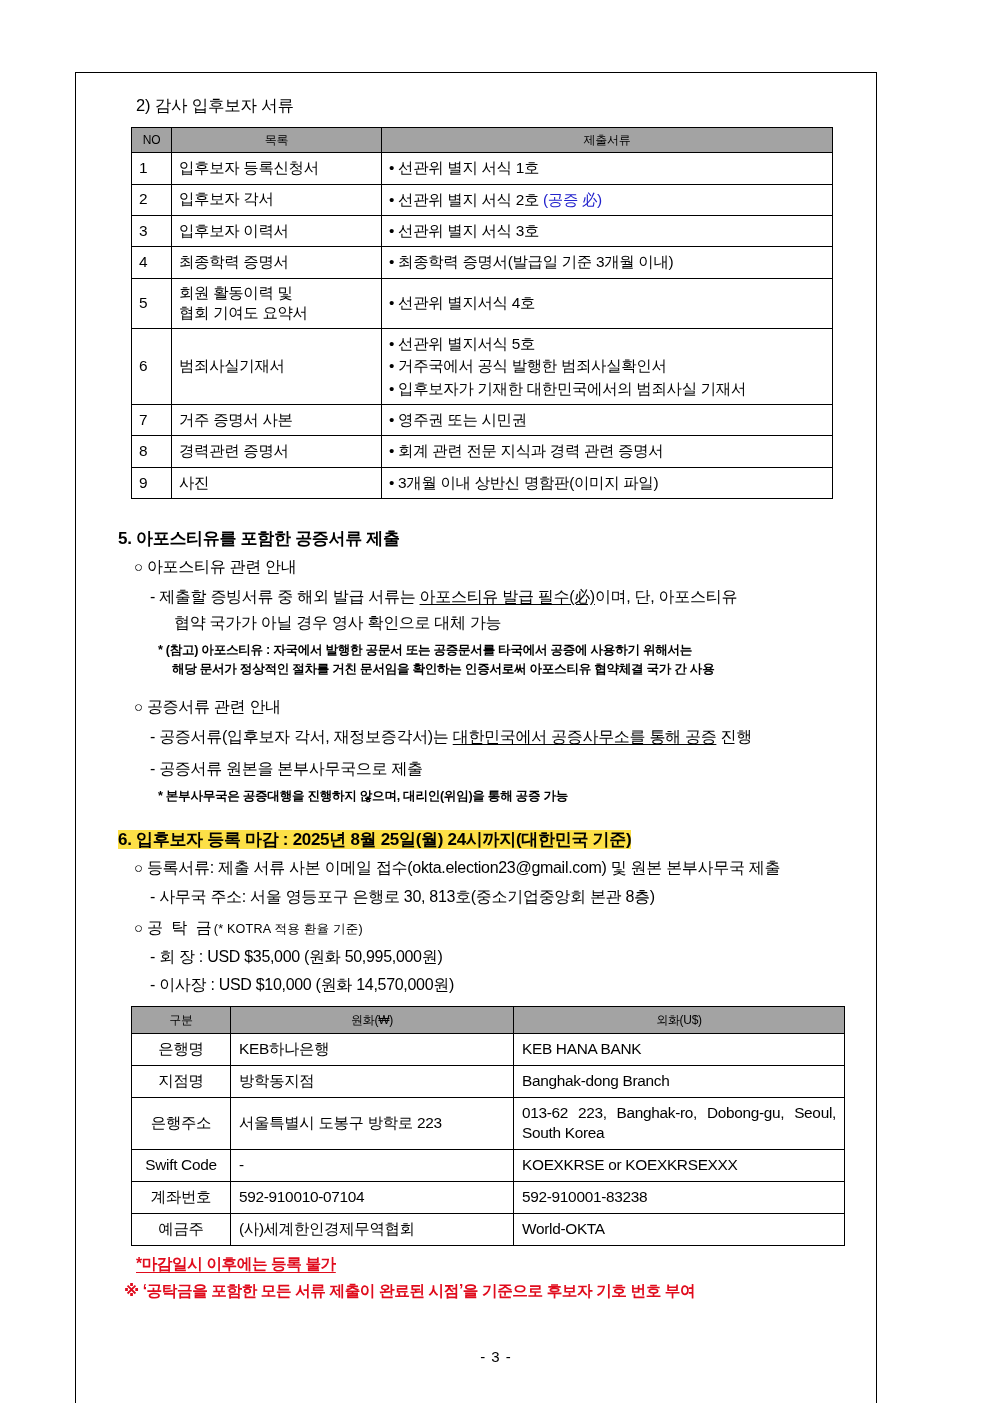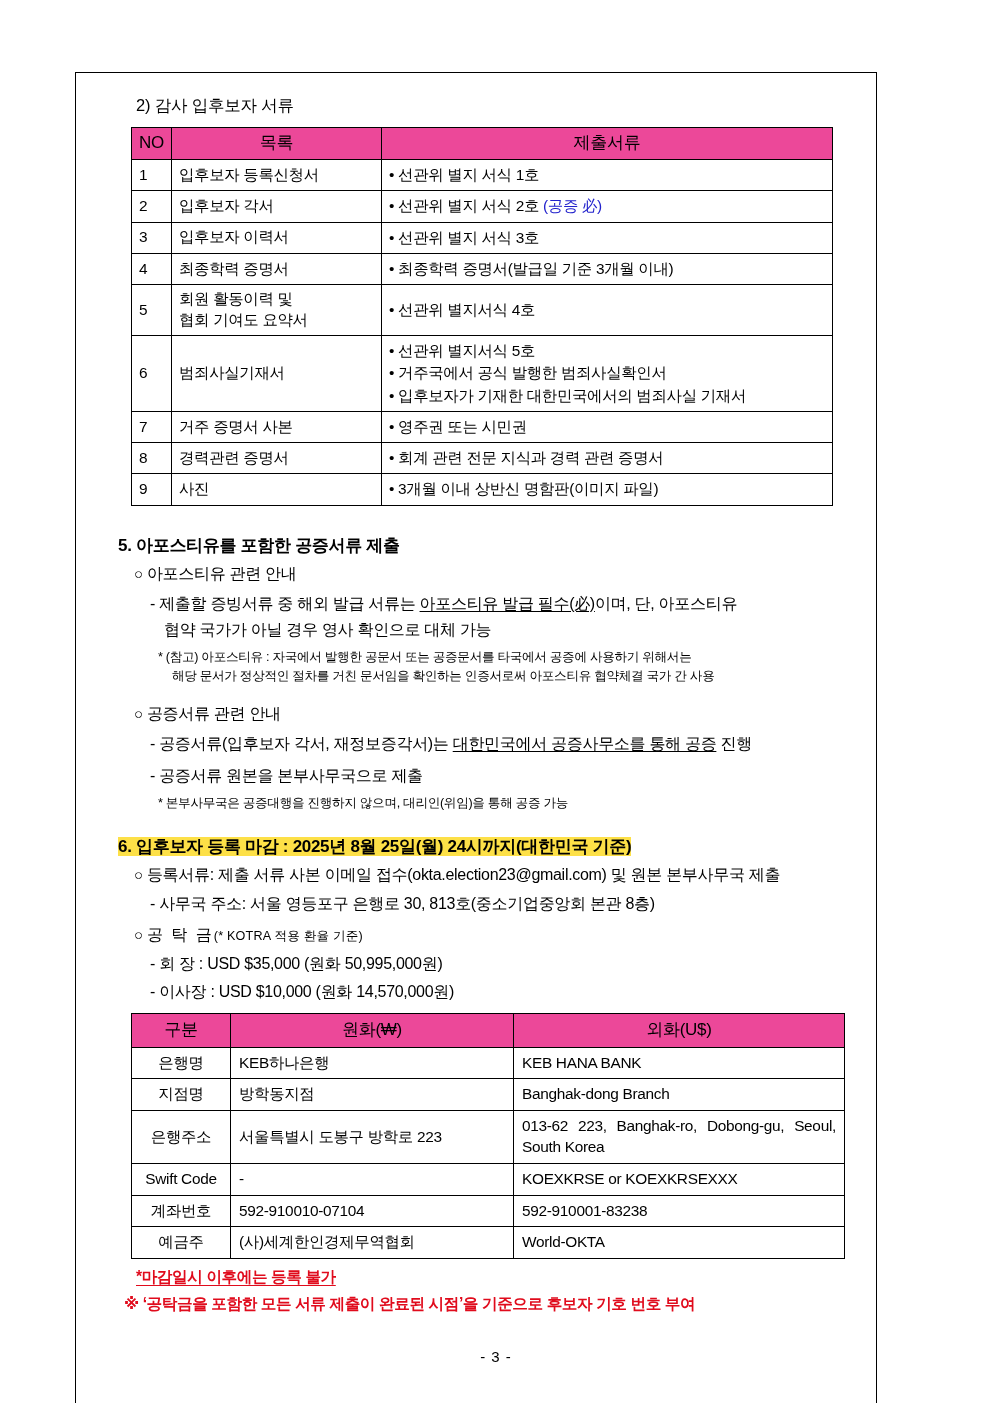--- a/index.html
+++ b/index.html
@@ -69,20 +69,21 @@
     letter-spacing: -0.3px;
     margin: 6px 0 5px 52px;
     line-height: 1.62;
   }
 
   .note-star {
     font-size: 12.6px;
     letter-spacing: -0.3px;
     margin: 5px 0 3px 60px;
     line-height: 1.52;
+    font-weight: bold;
   }
   .note-star .cont {
     display: block;
     margin-left: 14px;
   }
 
   u.ul { text-decoration: underline; text-underline-offset: 2px; }
 
   .row-flex {
     display: flex;
@@ -106,23 +107,23 @@
     border: 1px solid #000000;
     padding: 4px 7px;
     font-size: 15.4px;
     font-weight: normal;
     letter-spacing: -0.3px;
     vertical-align: middle;
     line-height: 1.35;
     text-align: left;
   }
   table.doc-table th {
-    background: #ec4899;
+    background: #a3a3a3;
     text-align: center;
-    font-size: 17px;
+    font-size: 12px;
   }
   td.num {
     text-align: center;
   }
   .bul::before {
     content: "• ";
   }
   .bul {
     display: block;
     line-height: 1.45;
@@ -256,21 +257,21 @@
 
     <div class="sect-head" style="margin-top:28px;">5. 아포스티유를 포함한 공증서류 제출</div>
 
     <div class="bullet-circle">
       <span class="mk">○</span>
       <span>아포스티유 관련 안내</span>
     </div>
 
     <div class="bullet-dash">
       <span>- 제출할 증빙서류 중 해외 발급 서류는 </span><u class="ul">아포스티유 발급 필수(必)</u><span>이며, 단, 아포스티유</span>
-      <div style="margin-left:14px;">협약 국가가 아닐 경우 영사 확인으로 대체 가능</div>
+      <div style="margin-left:24px;">협약 국가가 아닐 경우 영사 확인으로 대체 가능</div>
     </div>
 
     <div class="note-star">
       <span>* (참고) 아포스티유 : 자국에서 발행한 공문서 또는 공증문서를 타국에서 공증에 사용하기 위해서는</span>
       <span class="cont">해당 문서가 정상적인 절차를 거친 문서임을 확인하는 인증서로써 아포스티유 협약체결 국가 간 사용</span>
     </div>
 
     <div class="bullet-circle" style="margin-top:18px;">
       <span class="mk">○</span>
       <span>공증서류 관련 안내</span>

